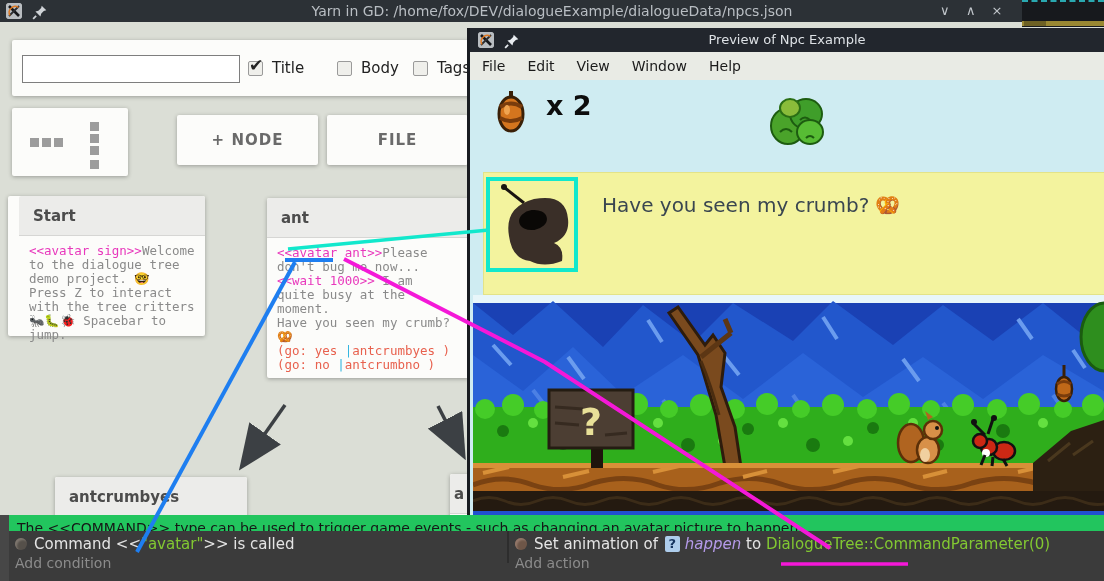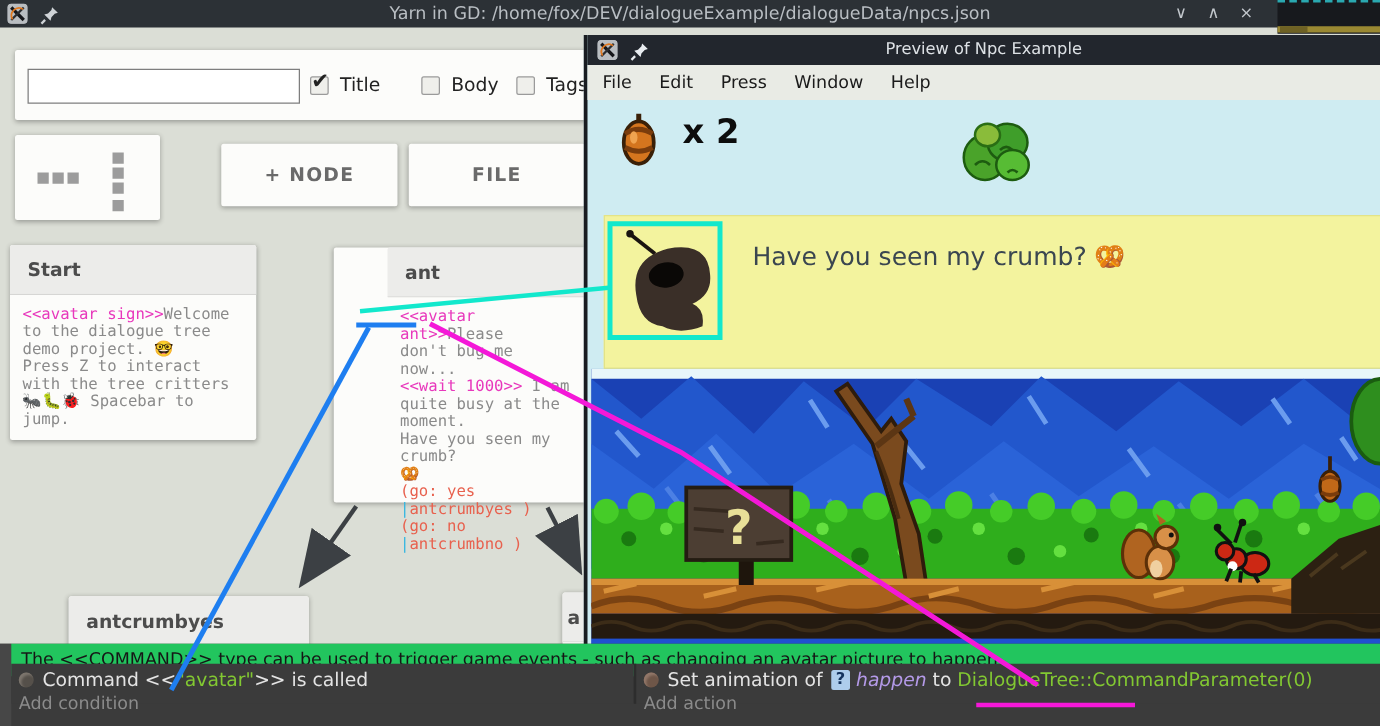--- a/index.html
+++ b/index.html
@@ -43,22 +43,22 @@
   .node{z-index:1;}
   .node-header{height:40px;background:#ececea;border-bottom:1px solid #d6d6d4;border-radius:2px 2px 0 0;
     font-size:15px;font-weight:bold;color:#4c4c4c;line-height:40px;padding-left:14px;}
   .node-body{padding:8px 10px;font-family:"DejaVu Sans Mono","Liberation Mono",monospace;
     font-size:12.5px;line-height:14px;white-space:pre-wrap;color:#8a8a8a;}
   .node-body span{white-space:pre-wrap;}
   .seg-command{color:#e838bc;}
   .seg-plain{color:#8a8a8a;}
   .seg-goto{color:#e8614e;}
   .seg-pipe{color:#35b6e0;}
-  .n-start{left:8px;top:196px;width:197px;height:156px;}
-  .n-ant{left:267px;top:198px;width:202px;height:204px;padding-left:43px;}
+  .n-start{left:8px;top:196px;width:197px;height:140px;padding-left:11px;}
+  .n-ant{left:267px;top:198px;width:202px;height:180px;}
   .n-antcrumbyes{left:55px;top:477px;width:192px;height:70px;}
   .n-partial{left:450px;top:474px;width:60px;height:60px;}
 
   .arrows-svg,.ann-svg{position:absolute;left:0;top:0;width:1104px;height:581px;pointer-events:none;}
   .arrows-svg{z-index:2;}
   .ann-svg{z-index:12;}
 
   
   .preview{position:absolute;left:467px;top:28px;width:637px;height:553px;z-index:5;
     border-left:3px solid #191c21;background:#cfecf2;}
@@ -216,21 +216,21 @@
       </svg>
       <svg class="tb-icon" style="left:34px;top:5px;" viewBox="0 0 14 14">
         <path d="M8.5 1.5 L12.5 5.5 L10.3 6.2 L8 8.5 L7.4 11 L3 6.6 L5.6 6 L8 3.5 Z" fill="#e8ecf0"></path>
         <line x1="3.6" y1="10.4" x2="1" y2="13" stroke="#e8ecf0" stroke-width="1.6"></line>
       </svg>
       <div class="title">Preview of Npc Example</div>
     </div>
     <div class="pv-menubar">
       <span class="menu">File</span>
       <span class="menu">Edit</span>
-      <span class="menu">Press</span>
+      <span class="menu">View</span>
       <span class="menu">Window</span>
       <span class="menu">Help</span>
     </div>
 
     <svg class="sprite" style="left:26px;top:62px;width:30px;height:44px;" viewBox="0 0 30 44">
       <line x1="15" y1="1" x2="15" y2="6" stroke="#3a2008" stroke-width="4"></line>
       <ellipse cx="15" cy="24" rx="12" ry="17" fill="#d4751e" stroke="#3a2008" stroke-width="3"></ellipse>
       <path d="M4 17 Q15 10 26 17" stroke="#7a3c0c" stroke-width="4" fill="none"></path>
       <path d="M4 28 Q15 34 26 28" stroke="#7a3c0c" stroke-width="4" fill="none"></path>
       <ellipse cx="11" cy="20" rx="3" ry="5" fill="#f0a450"></ellipse>

